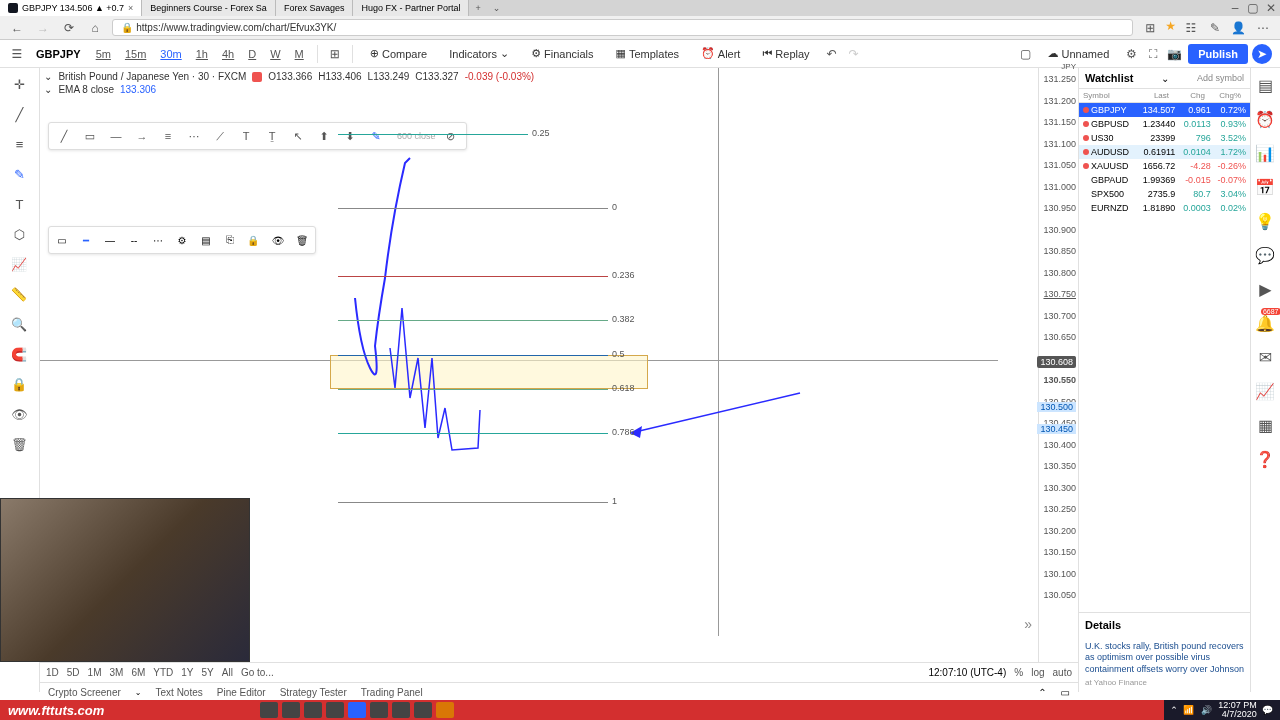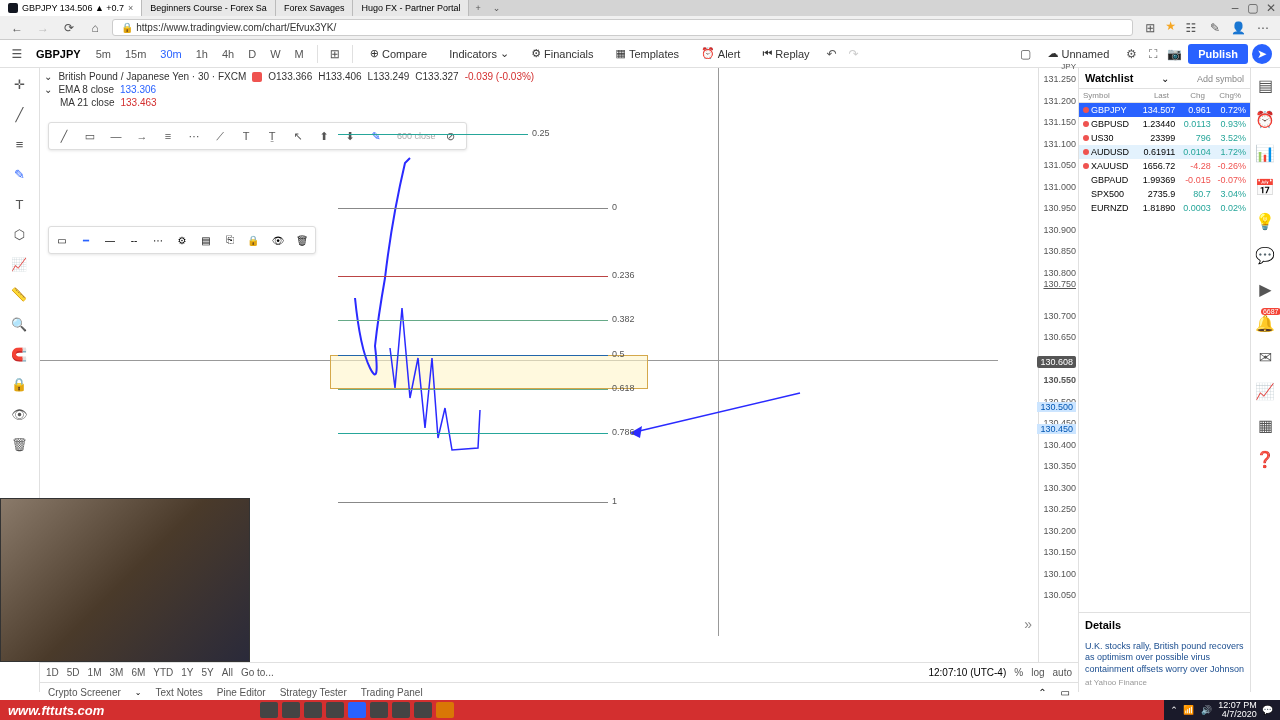--- a/index.html
+++ b/index.html
@@ -13,21 +13,21 @@
 .new-tab { padding: 0 6px; color: #555; }
 .addr-bar { height: 24px; background: #f0f0f0; display: flex; align-items: center; padding: 0 8px; gap: 8px; border-bottom: 1px solid #ccc; }
 .nav-btn { width: 18px; height: 18px; display: flex; align-items: center; justify-content: center; color: #555; font-size: 12px; }
 .url-box { flex: 1; background: #fff; border: 1px solid #ccc; border-radius: 3px; padding: 2px 8px; font-size: 10px; color: #333; }
 .addr-icons { display: flex; gap: 6px; }
 .star { color: #f5a623; font-size: 12px; }
 
 
 .top-toolbar { height: 28px; background: #fff; border-bottom: 1px solid #e0e0e0; display: flex; align-items: center; padding: 0 8px; gap: 4px; font-size: 11px; }
 .symbol-name { font-weight: bold; padding: 0 6px; }
-.tf-btn { padding: 2px 5px; color: #555; cursor: pointer; }
+.tf-btn { padding: 2px 5px; color: #555; cursor: pointer; text-decoration: underline; }
 .tf-btn.active { color: #2962ff; }
 .tb-btn { padding: 3px 8px; border: 1px solid transparent; cursor: pointer; color: #333; display: flex; align-items: center; gap: 3px; }
 .publish-btn { background: #2962ff; color: #fff; padding: 4px 10px; border-radius: 3px; font-weight: bold; }
 .sep { width: 1px; height: 18px; background: #e0e0e0; margin: 0 4px; }
 
 
 .main { display: flex; height: 624px; }
 .left-toolbar { width: 40px; background: #fff; border-right: 1px solid #e0e0e0; display: flex; flex-direction: column; align-items: center; padding-top: 4px; gap: 6px; }
 .lt-btn { width: 28px; height: 24px; display: flex; align-items: center; justify-content: center; color: #555; cursor: pointer; font-size: 13px; }
 .lt-btn.active { color: #2962ff; }
@@ -60,21 +60,21 @@
 .fib-line { position: absolute; height: 1px; left: 298px; width: 270px; }
 .fib-label { position: absolute; font-size: 9px; color: #555; }
 .zone-box { position: absolute; background: rgba(255, 245, 200, 0.6); border: 1px solid #d4a84b; }
 
 
 .right-panel { width: 172px; background: #fff; border-left: 1px solid #e0e0e0; display: flex; flex-direction: column; font-size: 10px; }
 .right-icons { width: 30px; background: #fff; border-left: 1px solid #e0e0e0; display: flex; flex-direction: column; align-items: center; padding-top: 6px; gap: 12px; }
 .ri-btn { width: 22px; height: 22px; display: flex; align-items: center; justify-content: center; color: #555; position: relative; }
 .ri-badge { position: absolute; top: -4px; right: -4px; background: #f44336; color: #fff; font-size: 7px; padding: 0 2px; border-radius: 6px; }
 
-.wl-header { padding: 4px 6px; border-bottom: 1px solid #e0e0e0; display: flex; justify-content: space-between; align-items: flex-end; }
+.wl-header { padding: 4px 6px; border-bottom: 1px solid #e0e0e0; display: flex; justify-content: space-between; align-items: center; }
 .wl-title { font-weight: bold; font-size: 11px; }
 .add-sym { color: #888; font-size: 9px; }
 .wl-cols { display: flex; padding: 2px 4px; border-bottom: 1px solid #e0e0e0; font-size: 8px; color: #888; }
 .wl-col-sym { width: 46px; }
 .wl-col-last { width: 40px; text-align: right; }
 .wl-col-chg { width: 36px; text-align: right; }
 .wl-col-chgp { width: 36px; text-align: right; }
 .wl-row { display: flex; padding: 2px 4px; font-size: 9px; align-items: center; }
 .wl-row.selected { background: #2962ff; color: #fff; }
 .wl-row.hl { background: #e3f2fd; }
@@ -200,25 +200,20 @@
         <span class="legend-val">H133.406</span>
         <span class="legend-val">L133.249</span>
         <span class="legend-val">C133.327</span>
         <span class="red-txt">-0.039 (-0.03%)</span>
       </div>
       <div class="legend-row">
         <span>⌄</span>
         <span>EMA 8 close</span>
         <span style="color:#2962ff">133.306</span>
       </div>
-      <div class="legend-row">
-        <span style="width:10px"></span>
-        <span>MA 21 close</span>
-        <span class="red-txt">133.463</span>
-      </div>
     </div>
 
     <div class="draw-toolbar">
       <span class="dt-btn">╱</span>
       <span class="dt-btn">▭</span>
       <span class="dt-btn">―</span>
       <span class="dt-btn">→</span>
       <span class="dt-btn">≡</span>
       <span class="dt-btn">⋯</span>
       <span class="dt-btn">⟋</span>
@@ -288,21 +283,21 @@
           <div class="price-tick" style="top: 6px;">131.250</div>
           <div class="price-tick" style="top: 27.5px;">131.200</div>
           <div class="price-tick" style="top: 49px;">131.150</div>
           <div class="price-tick" style="top: 70.5px;">131.100</div>
           <div class="price-tick" style="top: 92px;">131.050</div>
           <div class="price-tick" style="top: 113.5px;">131.000</div>
           <div class="price-tick" style="top: 135px;">130.950</div>
           <div class="price-tick" style="top: 156.5px;">130.900</div>
           <div class="price-tick" style="top: 178px; text-align: center;">130.850</div>
           <div class="price-tick" style="top: 199.5px;">130.800</div>
-          <div class="price-tick" style="top: 211px; text-decoration: underline;">130.750</div>
+          <div class="price-tick" style="top: 221px; text-decoration: underline;">130.750</div>
           <div class="price-tick" style="top: 242.5px;">130.700</div>
           <div class="price-tick" style="top: 264px;">130.650</div>
           <div class="price-tick" style="top: 285.5px;">130.600</div>
           <div class="price-tick" style="top: 307px; font-weight: bold;">130.550</div>
           <div class="price-tick" style="top: 328.5px;">130.500</div>
           <div class="price-tick" style="top: 350px;">130.450</div>
           <div class="price-tick" style="top: 371.5px;">130.400</div>
           <div class="price-tick" style="top: 393px;">130.350</div>
           <div class="price-tick" style="top: 414.5px;">130.300</div>
           <div class="price-tick" style="top: 436px;">130.250</div>

